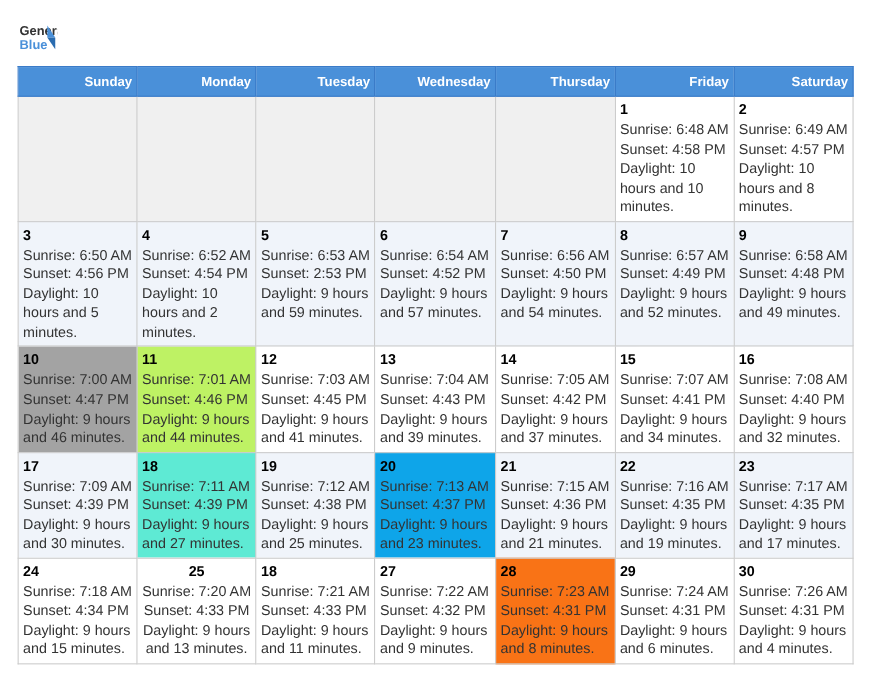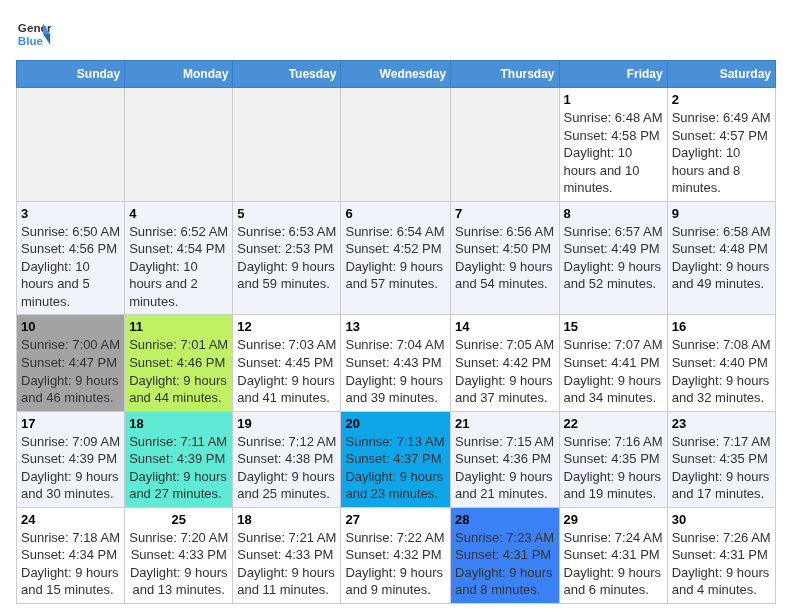--- a/index.html
+++ b/index.html
@@ -280,21 +280,21 @@
           <div class="day-info" style="white-space: pre-line;">Sunrise: 7:21 AM
 Sunset: 4:33 PM
 Daylight: 9 hours and 11 minutes.</div>
         </td>
         <td style="background: rgb(255, 255, 255);">
           <span class="day-number">27</span>
           <div class="day-info" style="white-space: pre-line;">Sunrise: 7:22 AM
 Sunset: 4:32 PM
 Daylight: 9 hours and 9 minutes.</div>
         </td>
-        <td style="background: #3b82f6; margin-left: 39px;">
+        <td style="background: #f97316; margin-left: 39px;">
           <span class="day-number">28</span>
           <div class="day-info" style="white-space: pre-line;">Sunrise: 7:23 AM
 Sunset: 4:31 PM
 Daylight: 9 hours and 8 minutes.</div>
         </td>
         <td style="background: rgb(255, 255, 255);">
           <span class="day-number">29</span>
           <div class="day-info" style="white-space: pre-line;">Sunrise: 7:24 AM
 Sunset: 4:31 PM
 Daylight: 9 hours and 6 minutes.</div>

